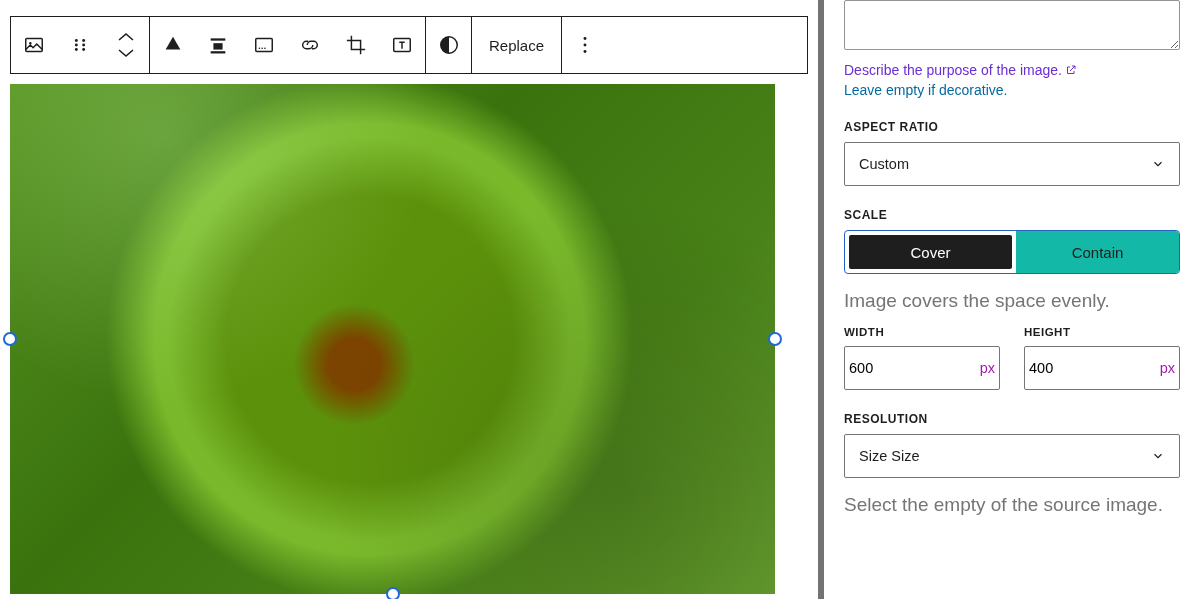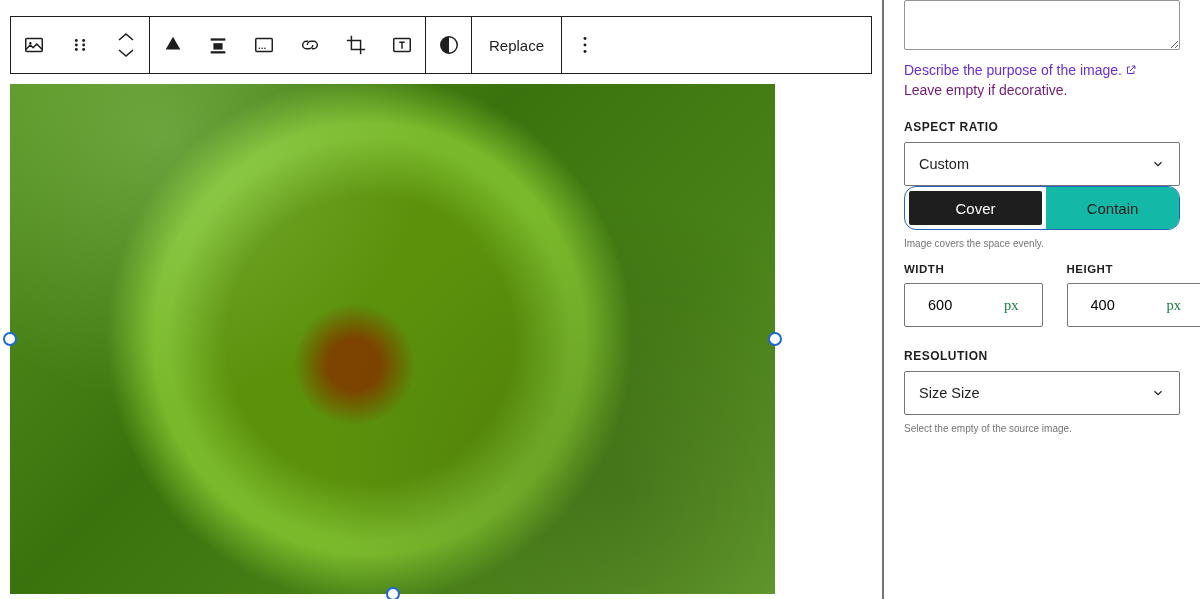--- a/index.html
+++ b/index.html
@@ -1,19 +1,19 @@
 <!DOCTYPE html>
 <html><head>
   <meta charset="utf-8">
   <style>
     * { box-sizing: border-box; margin: 0; padding: 0; }
     body { font-family: -apple-system, BlinkMacSystemFont, "Segoe UI", Arial, sans-serif; background: #fff; color: #1e1e1e; }
     .layout { display: flex; width: 1200px; height: 599px; position: relative; }
     .main { flex: 1; padding: 16px 10px; position: relative; }
-    .sidebar { width: 318px; border-left: 2px solid #737373; padding: 0 20px 20px 20px; overflow: hidden; }
+    .sidebar { width: 382px; border-left: 6px solid #737373; padding: 0 20px 20px 20px; overflow: hidden; }
 
     
     .toolbar { display: flex; border: 1px solid #1e1e1e; margin: 0 0 10px 0; }
     .toolbar-btn {
       width: 46px; height: 56px; display: flex; align-items: center; justify-content: center;
       background: #fff; cursor: pointer; position: relative;
     }
     .toolbar-btn.wider { width: 90px; }
     .sep { border-left: 1px solid #1e1e1e; }
     .toolbar-btn svg { width: 22px; height: 22px; fill: none; stroke: #1e1e1e; stroke-width: 1.6; }
@@ -51,41 +51,41 @@
     .alt-textarea {
       width: 100%; height: 50px; border: 1px solid #949494; border-radius: 2px;
       resize: both; padding: 6px; font: inherit;
     }
     .resize-corner { position: relative; }
     .link-purpose {
       color: #6a2fd3; font-size: 14px; margin-top: 8px; display: inline-flex; align-items: center; gap: 3px;
       cursor: pointer;
     }
     .link-purpose svg { width: 12px; height: 12px; stroke: #6a2fd3; }
-    .hint { color: #701a75; font-size: 14px; margin-top: 3px; }
+    .hint { color: #0369a1; font-size: 14px; margin-top: 3px; }
     .label { font-size: 12px; font-weight: 600; letter-spacing: 0.5px; text-transform: uppercase; margin-top: 22px; margin-bottom: 8px; }
     .select {
       width: 100%; height: 44px; border: 1px solid #757575; border-radius: 2px;
       background: #fff; display: flex; align-items: center; justify-content: space-between;
       padding: 0 14px; font-size: 14.5px; cursor: pointer;
     }
     .select .chev { width: 14px; height: 14px; }
-    .seg { display: flex; border: 1.5px solid #2463c2; border-radius: 12px; width: 100%; height: 44px; overflow: hidden; }
+    .seg { display: flex; border: 1.5px solid #2463c2; border-radius: 4px; width: 100%; height: 44px; overflow: hidden; }
     .seg-btn { flex: 1; display: flex; align-items: center; justify-content: center; font-size: 15px; cursor: pointer; background:#14b8a6; }
     .seg-btn.active { background: #1e1e1e; color: #fff; margin:4px; border-radius:2px; }
-    .desc { color: #757575; font-size: 10px; margin-top: 8px; }
+    .desc { color: #757575; font-size: 19px; margin-top: 16px; }
     .dim-row { display: flex; gap: 24px; margin-top: 14px; }
     .dim-col { flex: 1; }
     .dim-col .dlabel { font-size: 11.5px; font-weight: 600; letter-spacing: 0.5px; text-transform: uppercase; margin-bottom: 8px; }
     .input-unit {
       height: 44px; border: 1px solid #757575; border-radius: 2px; display: flex; align-items: center;
-      padding: 0 23px; font-size: 14.5px; justify-content: space-between; cursor: text; gap: 16px;
+      padding: 0 4px; font-size: 14.5px; justify-content: space-between; cursor: text; gap: 16px;
     }
     .input-unit input { border: none; outline: none; width: 60px; font: inherit; }
-    .input-unit .unit { color: #15803d; font-family: Liberation Serif, serif; }
+    .input-unit .unit { color: #a21caf; }
   </style>
 </head>
 <body>
 
 <div class="layout">
   <div class="main">
     <div class="toolbar">
       <div class="toolbar-btn">
         <svg viewBox="0 0 24 24">
             <rect x="3" y="5" width="18" height="14" rx="1"></rect>
@@ -190,20 +190,21 @@
     <div class="hint">Leave empty if decorative.</div>
 
     <div class="label">ASPECT RATIO</div>
     <div class="select">
       <span>Custom</span>
       <svg class="chev" viewBox="0 0 24 24" fill="none" stroke="#1e1e1e" stroke-width="2">
           <path d="M6 9l6 6 6-6"></path>
         </svg>
     </div>
 
+    <div class="label">SCALE</div>
     <div class="seg">
       <div class="seg-btn active">Cover</div>
       <div class="seg-btn">Contain</div>
     </div>
     <div class="desc">Image covers the space evenly.</div>
 
     <div class="dim-row">
       <div class="dim-col">
         <div class="dlabel">WIDTH</div>
         <div class="input-unit">

